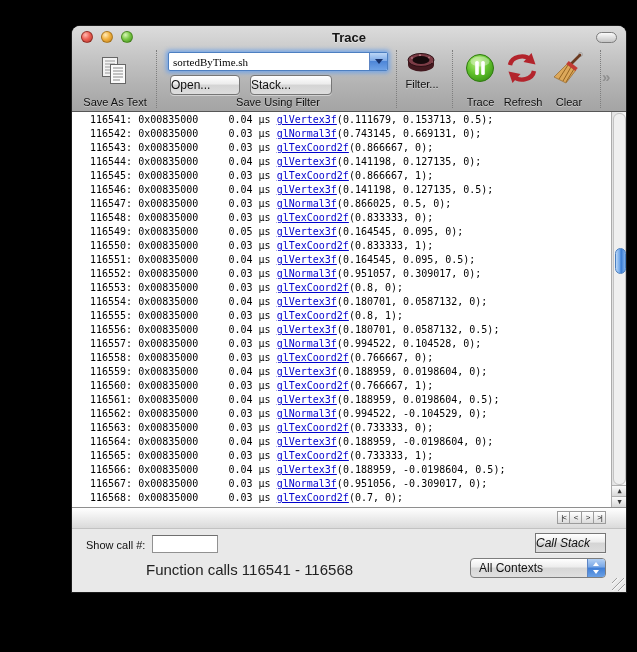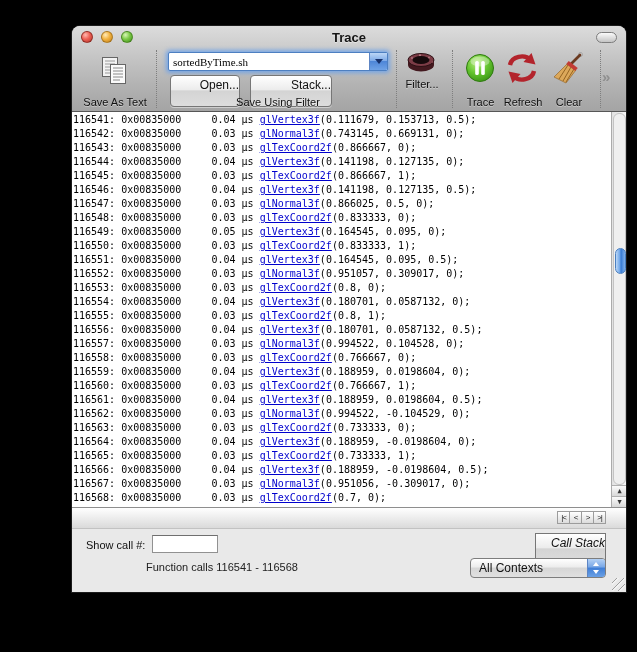--- a/index.html
+++ b/index.html
@@ -21,34 +21,34 @@
 
   .tsep{position:absolute;top:24px;height:58px;width:0;border-left:1px dotted #7e7e7e;}
   .tlabel{position:absolute;top:70px;font-size:11px;color:#111;text-align:center;text-shadow:0 1px 0 rgba(255,255,255,.4);white-space:nowrap;}
 
   .pagesicon{position:absolute;left:28px;top:30px;}
   .combo{position:absolute;left:96px;top:26px;width:220px;height:19px;background:#fff;border:1px solid #4d7fc1;border-radius:2px;box-sizing:border-box;box-shadow:0 0 4px 2px rgba(105,160,235,.85);}
   .combo input{position:absolute;left:0;top:0;width:198px;height:17px;border:none;outline:none;padding:0 0 0 4px;font-size:11px;font-family:Liberation Serif, serif;color:#000;background:transparent;}
   .combo .arrowbtn{position:absolute;right:0;top:0;width:17px;height:17px;border-left:1px solid #5d85c4;border-radius:0 1px 1px 0;
     background:linear-gradient(#bcd6f6 0%,#7fabe8 45%,#4e86d8 50%,#6fa2e6 100%);}
   .combo .arrowbtn i{position:absolute;left:5px;top:6px;width:0;height:0;border-left:4px solid transparent;border-right:4px solid transparent;border-top:5px solid #16306a;}
-  .aquabtn{position:absolute;height:32px;border:1px solid #767676;border-radius:4px;box-sizing:border-box;
+  .aquabtn{position:absolute;height:20px;border:1px solid #767676;border-radius:4px;box-sizing:border-box;
     background:linear-gradient(#ffffff 0%,#ececec 45%,#d4d4d4 50%,#dddddd 100%);
-    font-size:12px;color:#111;text-align:right;line-height:18px;box-shadow:0 1px 0 rgba(255,255,255,.45);}
+    font-size:12px;color:#111;text-align:left;line-height:18px;box-shadow:0 1px 0 rgba(255,255,255,.45);}
   .btn-open{left:98px;top:49px;width:70px;}
   .btn-browse{left:178px;top:49px;width:82px;}
   .filtericon{position:absolute;left:333px;top:26px;}
   .traceicon{position:absolute;left:393px;top:27px;}
   .refreshicon{position:absolute;left:433px;top:26px;}
   .clearicon{position:absolute;left:479px;top:25px;}
   .chev{position:absolute;left:530px;top:42px;font-size:15px;font-weight:bold;color:#8f8f8f;letter-spacing:-1px;}
 
   
   .list{position:absolute;left:0;top:86px;width:554px;height:395px;background:#fff;overflow:hidden;font-family:"DejaVu Sans Mono","Liberation Mono",monospace;font-size:10px;line-height:14px;color:#000;}
-  .listrows{position:absolute;left:1px;top:1px;right:16px;white-space:pre;}
+  .listrows{position:absolute;left:18px;top:1px;right:16px;white-space:pre;}
   .trow{height:14px;white-space:pre;}
   .trow a.fn{color:#0000cd;text-decoration:underline;cursor:pointer;}
 
   .vscroll{position:absolute;right:0;top:0;width:15px;height:395px;background:linear-gradient(90deg,#e2e2e2,#f7f7f7);border-left:1px solid #ababab;box-sizing:border-box;}
   .vtrack{position:absolute;left:1px;top:1px;width:11px;height:370px;border:1px solid #c3c3c3;border-radius:6px;background:#efefef;}
   .vthumb{position:absolute;left:1px;top:134px;width:11px;height:26px;border-radius:6px;border:1px solid #4a7fc0;box-sizing:border-box;
     background:linear-gradient(90deg,#bcd8f7 0%,#69a2e8 45%,#3478d2 55%,#7fb0ec 100%);}
   .varrows{position:absolute;left:0;bottom:0;width:15px;}
   .vbtn{width:15px;height:11px;background:linear-gradient(#fbfbfb,#d8d8d8);border-top:1px solid #b0b0b0;box-sizing:border-box;text-align:center;font-size:7px;line-height:10px;color:#333;}
 
@@ -56,21 +56,21 @@
   .strip{position:absolute;left:0;top:481px;width:554px;height:21px;background:linear-gradient(#ffffff,#dadada);border-top:1px solid #8e8e8e;box-sizing:border-box;}
   .pager{position:absolute;right:20px;top:3px;display:flex;}
   .pbtn{width:13px;height:13px;margin-left:-1px;border:1px solid #9c9c9c;box-sizing:border-box;background:linear-gradient(#ffffff,#dcdcdc);
     font-size:8px;line-height:11px;text-align:center;color:#222;letter-spacing:-1px;font-family:"Liberation Sans",sans-serif;}
 
   
   .footer{position:absolute;left:0;top:502px;width:554px;height:64px;background:#e9e9e9;border-top:1px solid #c2c2c2;box-sizing:border-box;}
   .showcall-label{position:absolute;left:14px;top:10px;font-size:11px;color:#111;}
   .showcall-input{position:absolute;left:80px;top:6px;width:66px;height:18px;border:1px solid #919191;border-top-color:#6f6f6f;background:#fff;box-sizing:border-box;font-size:11px;padding:0 3px;font-family:"Liberation Sans",sans-serif;outline:none;}
   .callstack{left:463px;top:4px;width:71px;border-radius:0;position:absolute;font-style:italic;}
-  .status{position:absolute;left:74px;top:32px;font-size:11px;color:#222;}
+  .status{position:absolute;left:74px;top:32px;font-size:15px;color:#222;}
   .popup{position:absolute;left:398px;top:29px;width:136px;height:20px;border:1px solid #7d7d7d;border-radius:4px;box-sizing:border-box;
     background:linear-gradient(#ffffff 0%,#ececec 45%,#d6d6d6 50%,#e0e0e0 100%);font-size:12px;color:#111;line-height:18px;padding-left:8px;}
   .popup .cap{position:absolute;right:0;top:0;width:18px;height:18px;border-radius:0 3px 3px 0;border-left:1px solid #5d85c4;box-sizing:border-box;
     background:linear-gradient(#b4d1f5 0%,#78a7e6 45%,#3f7ed6 50%,#6aa0e5 100%);}
   .popup .cap b{position:absolute;left:5px;width:0;height:0;border-left:3.5px solid transparent;border-right:3.5px solid transparent;}
   .popup .cap .up{top:3px;border-bottom:4px solid #fff;}
   .popup .cap .dn{bottom:3px;border-top:4px solid #fff;}
   .grip{position:absolute;right:1px;bottom:1px;width:13px;height:13px;
     background:repeating-linear-gradient(135deg,transparent 0 3px,#9f9f9f 3px 4px,#f2f2f2 4px 5px);}
 </style>

